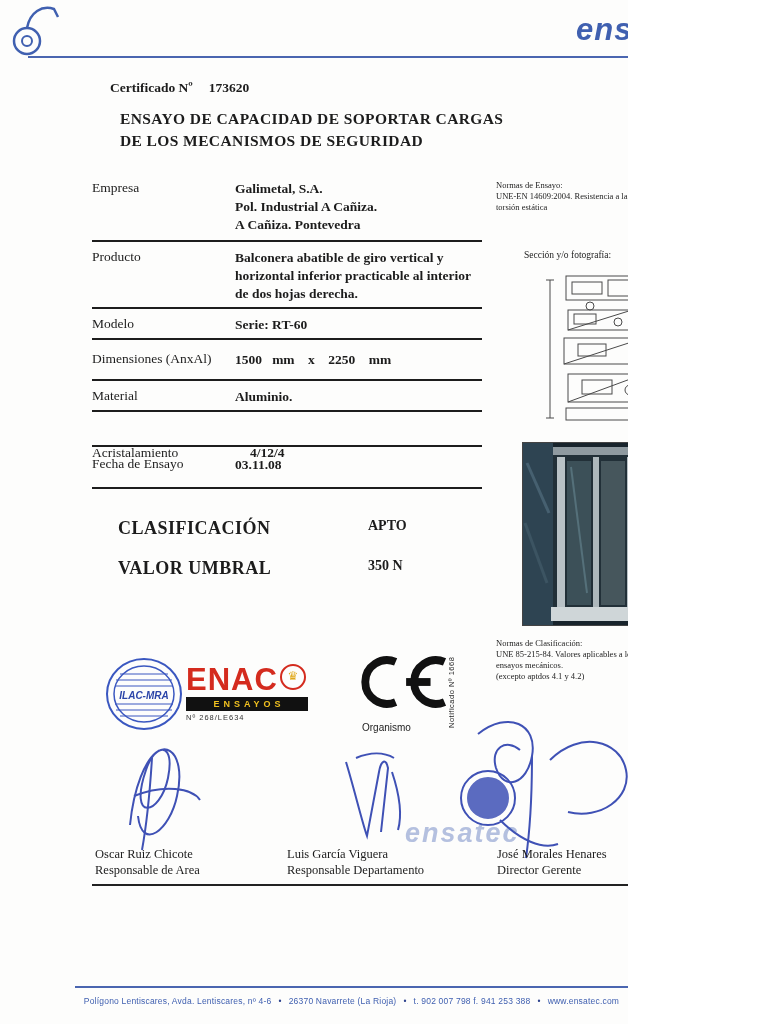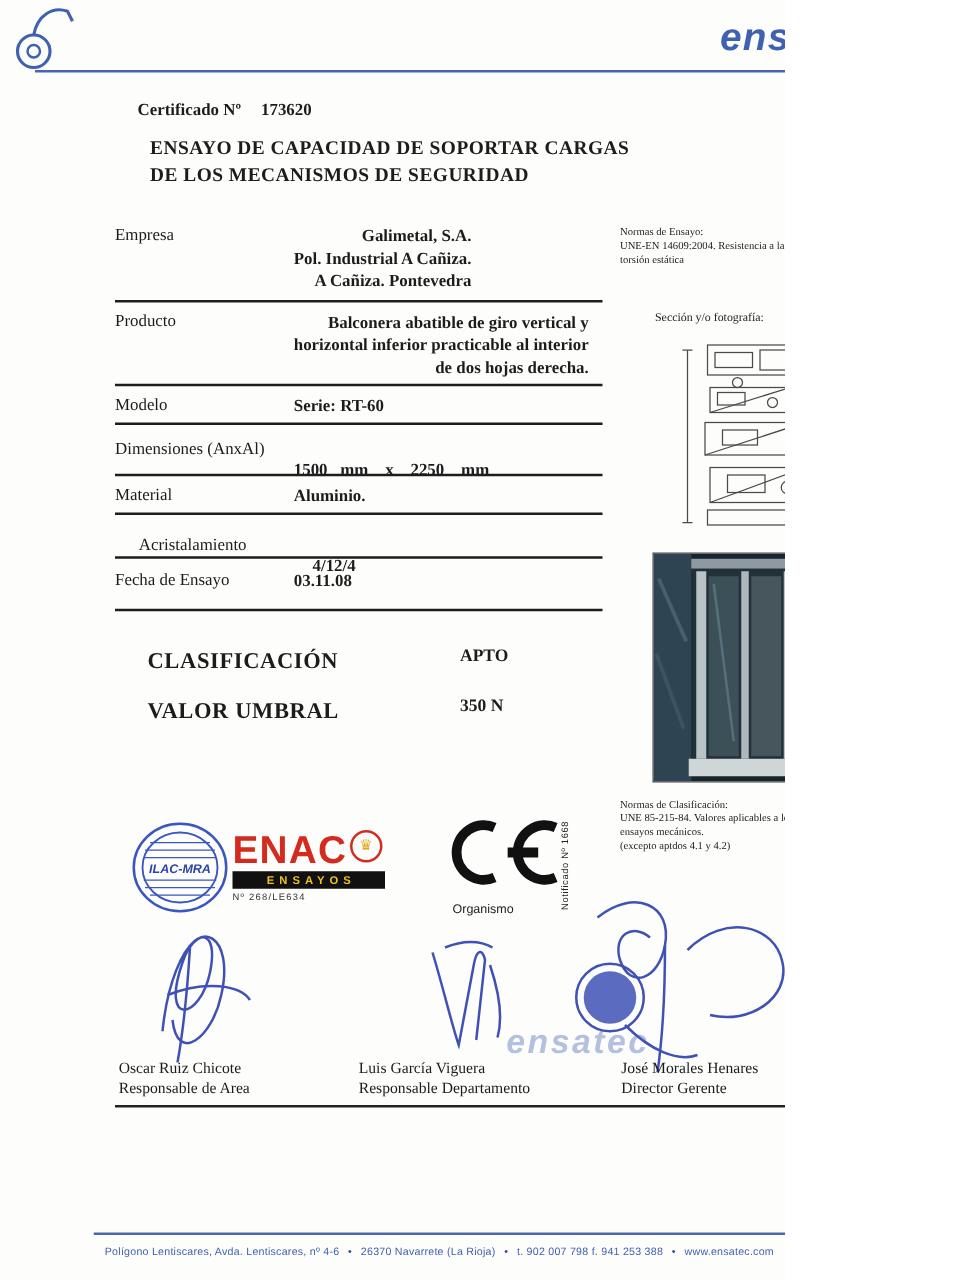--- a/index.html
+++ b/index.html
@@ -13,21 +13,21 @@
   #brand{left:576px;top:12px;font-family:"Liberation Sans",sans-serif;
     font-size:31px;font-style:italic;font-weight:600;color:#4060b0;letter-spacing:1px;}
   
   #cert-line{left:110px;top:80px;font-size:13.5px;font-weight:bold;}
   #cert-line .num{margin-left:16px;}
   
   #title{left:120px;top:108px;width:540px;text-align:left;font-weight:bold;
     font-size:15.5px;line-height:22px;letter-spacing:.4px;}
   
   .f-label{left:92px;font-size:13.5px;}
-  .f-value{left:235px;font-size:13.5px;font-weight:bold;white-space:pre-wrap;line-height:18px;text-align:right;}
+  .f-value{left:235px;font-size:13.5px;font-weight:bold;white-space:pre-wrap;line-height:18px;}
   .rule{left:92px;width:390px;height:2px;background:#1d1d1d;}
   
   .side-note{left:496px;width:180px;font-size:8.5px;line-height:11px;white-space:pre-wrap;color:#222;}
   #seccion-label{left:524px;top:250px;font-size:9.5px;}
   #drawing{left:538px;top:266px;}
   #corte-label{left:628px;top:428px;font-size:6.5px;color:#555;letter-spacing:1px;}
   #photo{left:522px;top:442px;border:1px solid #444;}
   
   .res-label{left:118px;font-size:18px;font-weight:bold;letter-spacing:.5px;}
   .res-value{left:368px;font-size:14px;font-weight:bold;}
@@ -90,28 +90,28 @@
   <div class="abs f-value" style="top:249px;">Balconera abatible de giro vertical y
 horizontal inferior practicable al interior
 de dos hojas derecha.</div>
   <div class="abs rule" style="top:307px;"></div>
 
   <div class="abs f-label" style="top:316px;">Modelo</div>
   <div class="abs f-value" style="top:316px;">Serie: RT-60</div>
   <div class="abs rule" style="top:338px;"></div>
 
   <div class="abs f-label" style="top:351px;">Dimensiones (AnxAl)</div>
-  <div class="abs f-value" style="top:367px;">1500   mm    x    2250    mm</div>
+  <div class="abs f-value" style="top:351px;">1500   mm    x    2250    mm</div>
   <div class="abs rule" style="top:379px;"></div>
 
   <div class="abs f-label" style="top:388px;">Material</div>
   <div class="abs f-value" style="top:388px;">Aluminio.</div>
   <div class="abs rule" style="top:410px;"></div>
 
-  <div class="abs f-label" style="top:428px;margin-left:19px;">Acristalamiento</div>
+  <div class="abs f-label" style="top:445px;">Acristalamiento</div>
   <div class="abs f-value" style="top:444px;margin-left:15px;">4/12/4</div>
   <div class="abs rule" style="top:445px;"></div>
 
   <div class="abs f-label" style="top:456px;">Fecha de Ensayo</div>
   <div class="abs f-value" style="top:456px;">03.11.08</div>
   <div class="abs rule" style="top:487px;"></div>
 
   <div class="abs side-note" style="top:180px;">Normas de Ensayo:
 UNE-EN 14609:2004. Resistencia a la
 torsión estática</div>

